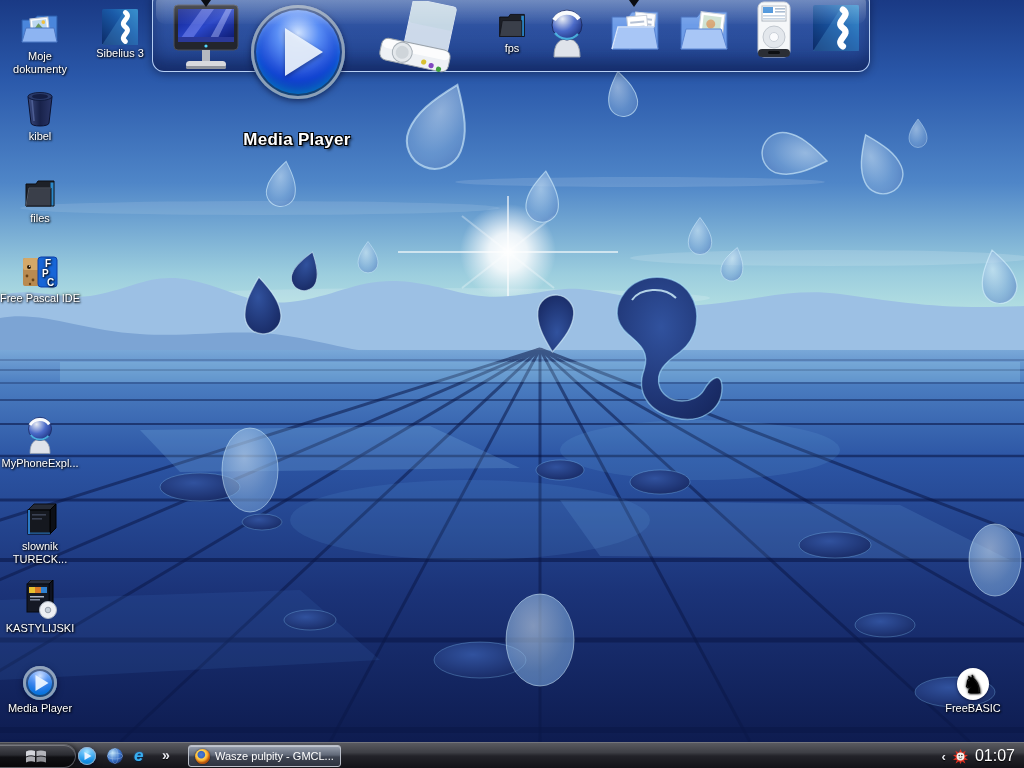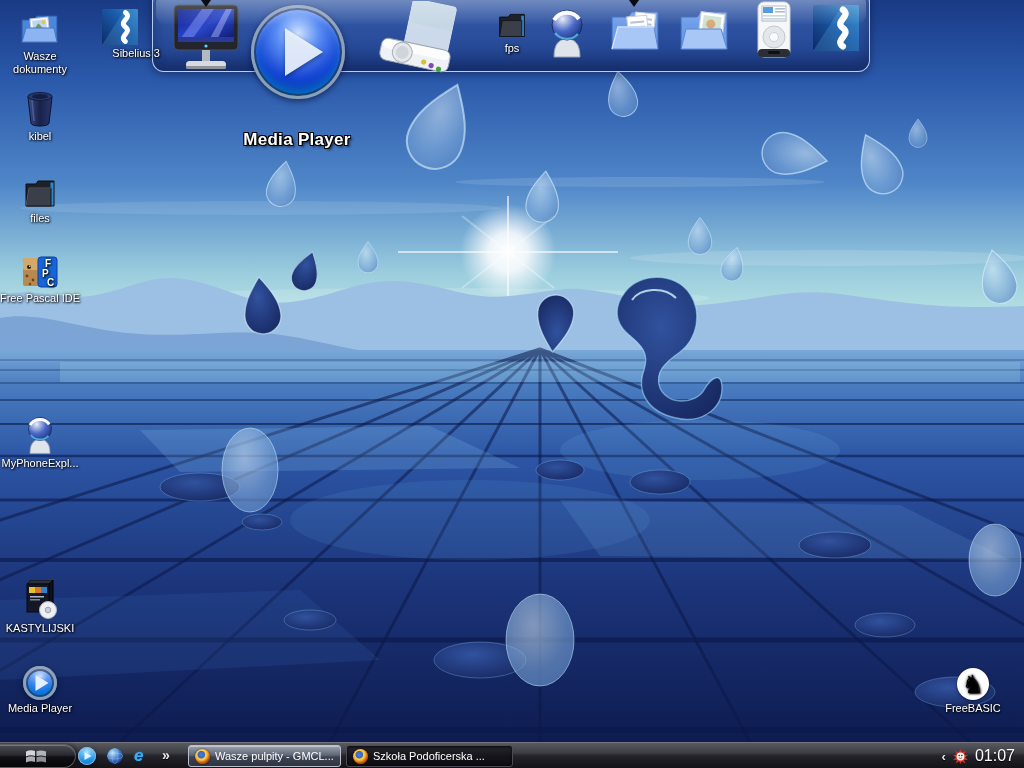--- a/index.html
+++ b/index.html
@@ -351,24 +351,24 @@
       <path d="M2,10 L14,10 L17,6 L37,6 L37,32 L2,32 Z" fill="#4a86dc" stroke="#2a5aa8"></path>
       <g transform="rotate(-6 20 19)">
             <rect x="11" y="8" width="18" height="22" fill="#fdfdfd" stroke="#c0c8d4"></rect>
         <rect x="13" y="10" width="14" height="10" fill="#bcd8f0"></rect>
         <polygon points="13,20 19,13 24,20" fill="#6a9a5e"></polygon>
             <circle cx="24" cy="12.5" r="1.8" fill="#f0c040"></circle>
           </g>
       <path d="M2,32 L6,18 L34,18 L37,32 Z" fill="#8db4f2" stroke="#4a76c4"></path>
     </svg>
       </div>
-    <div>Wasze dokumenty</div>
-  </div>
-
-  <div class="dicon" style="left:80px; top:5px;text-align:right;">
+    <div>Moje dokumenty</div>
+  </div>
+
+  <div class="dicon" style="left:80px; top:5px;">
     <div class="ic">
         <svg width="36" height="36" viewBox="0 0 40 40">
       <defs>
             <linearGradient id="sibG2" x1="0" y1="1" x2="1" y2="0">
         <stop offset="0" stop-color="#0c2a66"></stop>
               <stop offset=".6" stop-color="#1a5aa8"></stop>
               <stop offset="1" stop-color="#2f8ac8"></stop>
             </linearGradient>
           </defs>
       <rect x="0" y="0" width="40" height="40" rx="2" fill="url(#sibG2)"></rect>
@@ -442,20 +442,34 @@
           </defs>
       <path d="M13,50 C13,37 18,32 26,32 C34,32 39,37 39,50 Z" fill="#dfe3ea" stroke="#9aa2ae"></path>
       <circle cx="26" cy="18" r="15" fill="url(#seG2)" stroke="#1a2a60"></circle>
       <path d="M13,13 A15,15 0 0 1 38,12" stroke="#f8fafc" stroke-width="4" fill="none"></path>
       <path d="M14,26 A15,15 0 0 0 37,27" stroke="#5adcff" stroke-width="2.4" fill="none" opacity=".7"></path>
     </svg>
       </div>
     <div>MyPhoneExpl...</div>
   </div>
 
+  <div class="dicon" style="left:0px; top:498px;">
+    <div class="ic">
+        <svg width="36" height="38" viewBox="0 0 36 38">
+      <polygon points="6,10 12,4 34,4 28,10" fill="#262b36" stroke="#0a0d14"></polygon>
+      <polygon points="28,10 34,4 34,28 28,34" fill="#0c0f16" stroke="#000"></polygon>
+      <rect x="6" y="10" width="22" height="24" fill="#15181f" stroke="#000"></rect>
+      <rect x="6" y="10" width="2" height="24" fill="#2e86d8" opacity=".9"></rect>
+      <rect x="6" y="32.4" width="22" height="1.6" fill="#2e86d8" opacity=".6"></rect>
+      <rect x="10" y="14" width="14" height="1.6" fill="#3a4152"></rect>
+          <rect x="10" y="18" width="10" height="1.6" fill="#3a4152"></rect>
+    </svg>
+      </div>
+    <div>slownik TURECK...</div>
+  </div>
 
   <div class="dicon wide" style="left:-7px; top:580px;">
     <div class="ic">
         <svg width="38" height="40" viewBox="0 0 38 40">
       <polygon points="6,4 10,0 32,0 28,4" fill="#2a3040" stroke="#10141e"></polygon>
       <polygon points="28,4 32,0 32,28 28,32" fill="#0e1220" stroke="#000"></polygon>
       <rect x="6" y="4" width="22" height="28" fill="#141824" stroke="#060810"></rect>
       <rect x="8" y="7" width="18" height="6" fill="#d87828"></rect>
       <rect x="8" y="7" width="6" height="6" fill="#e8c030"></rect>
           <rect x="20" y="7" width="6" height="6" fill="#3080d0"></rect>
@@ -529,24 +543,20 @@
                    text-shadow:0 0 2px rgba(40,120,220,.9), 0 1px 1px #000;">e</span>
     </div>
     <div class="ql" style="left:162px;">
       <span class="chev">»</span>
     </div>
 
     <div class="task-btn" id="task1">
       <span class="ff-icon"></span>
       <span>Wasze pulpity - GMCL...</span>
     </div>
-    <div class="task-btn" id="task2">
-      <span class="ff-icon"></span>
-      <span>Szkoła Podoficerska ...</span>
-    </div>
 
     <div id="tray">
       <span class="chev">‹</span>
       <svg width="15" height="15" viewBox="0 0 16 16">
         <polygon points="8,0 9.8,4 13.5,1.8 12,6 16,6.5 12.8,9 16,11.5 11.8,11.6 13.2,15.4 9.5,13 8,16 6.5,13 2.8,15.4 4.2,11.6 0,11.5 3.2,9 0,6.5 4,6 2.5,1.8 6.2,4" fill="#e03020"></polygon>
         <circle cx="8" cy="8" r="4.2" fill="#f6f0ea"></circle>
         <circle cx="6.6" cy="7" r=".8" fill="#222"></circle>
           <circle cx="9.4" cy="7" r=".8" fill="#222"></circle>
         <path d="M6.3,9.4 Q8,10.8 9.7,9.4" stroke="#222" stroke-width=".7" fill="none"></path>
       </svg>

